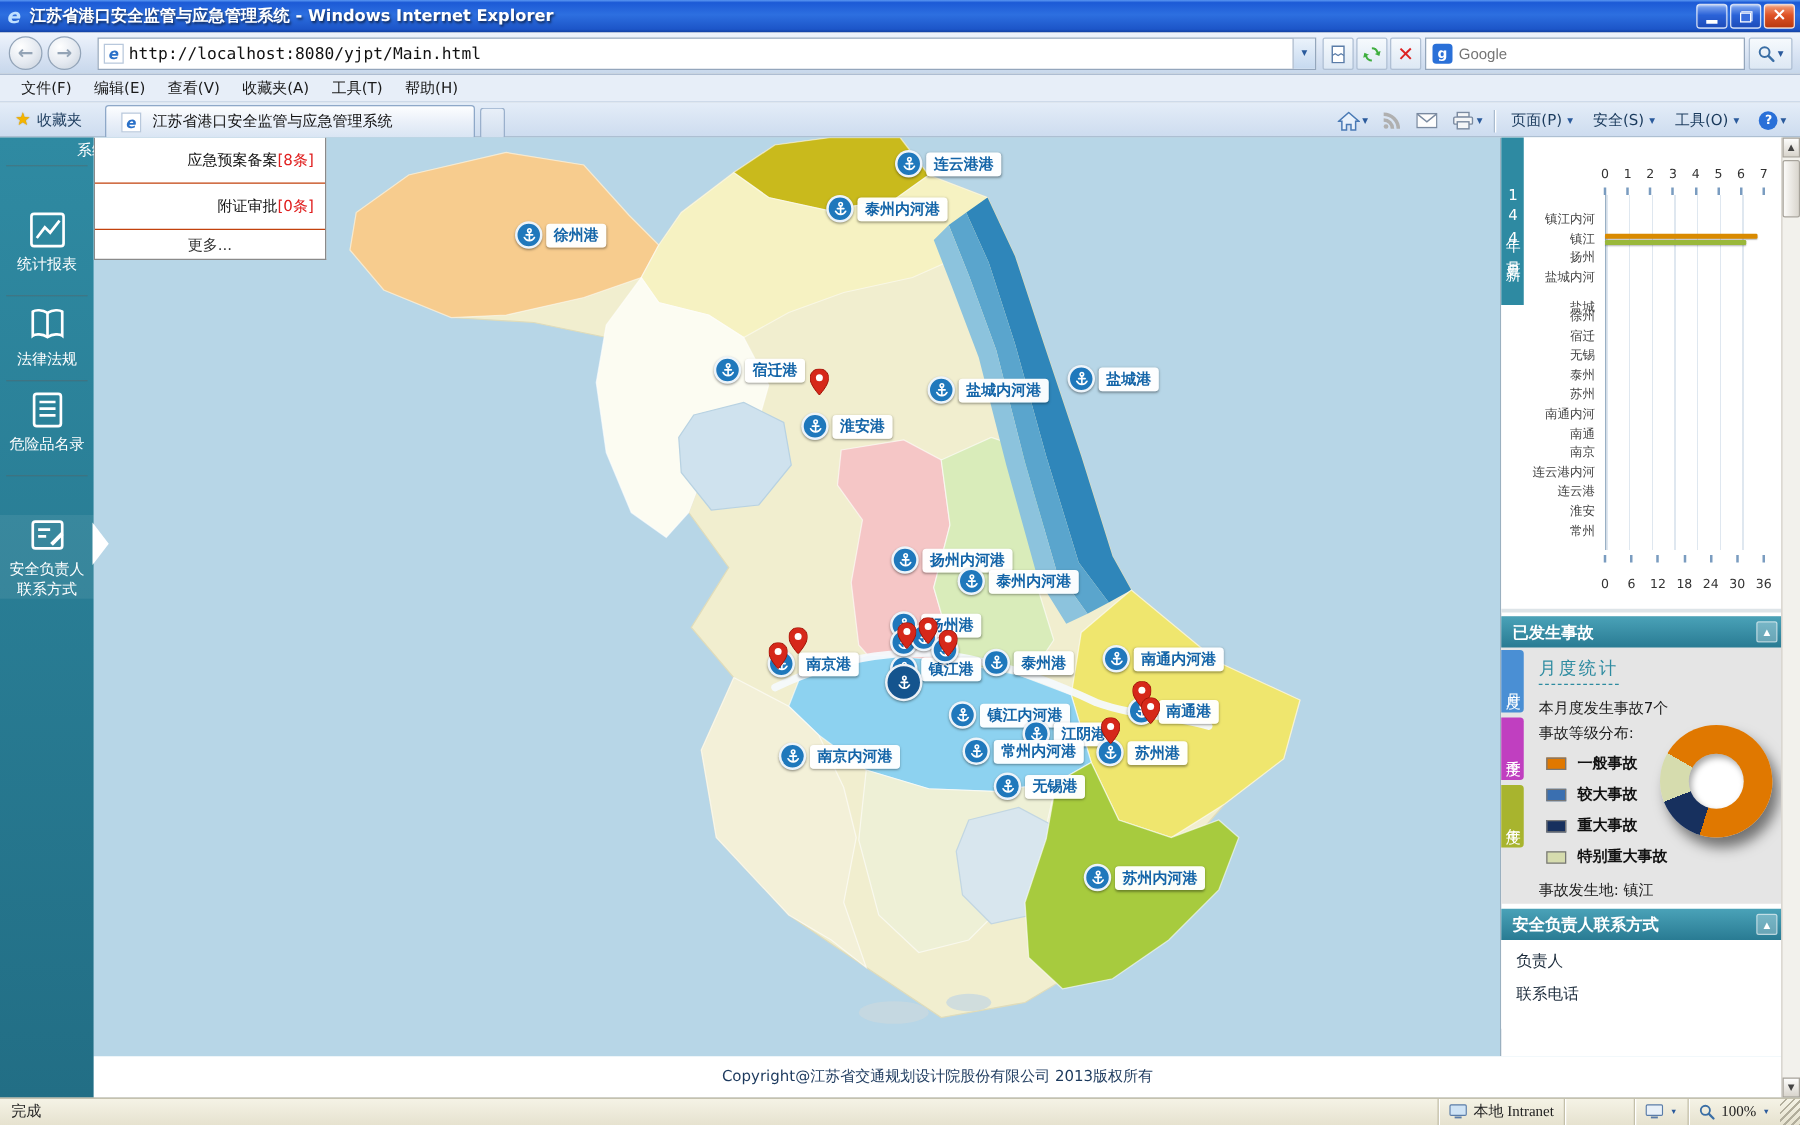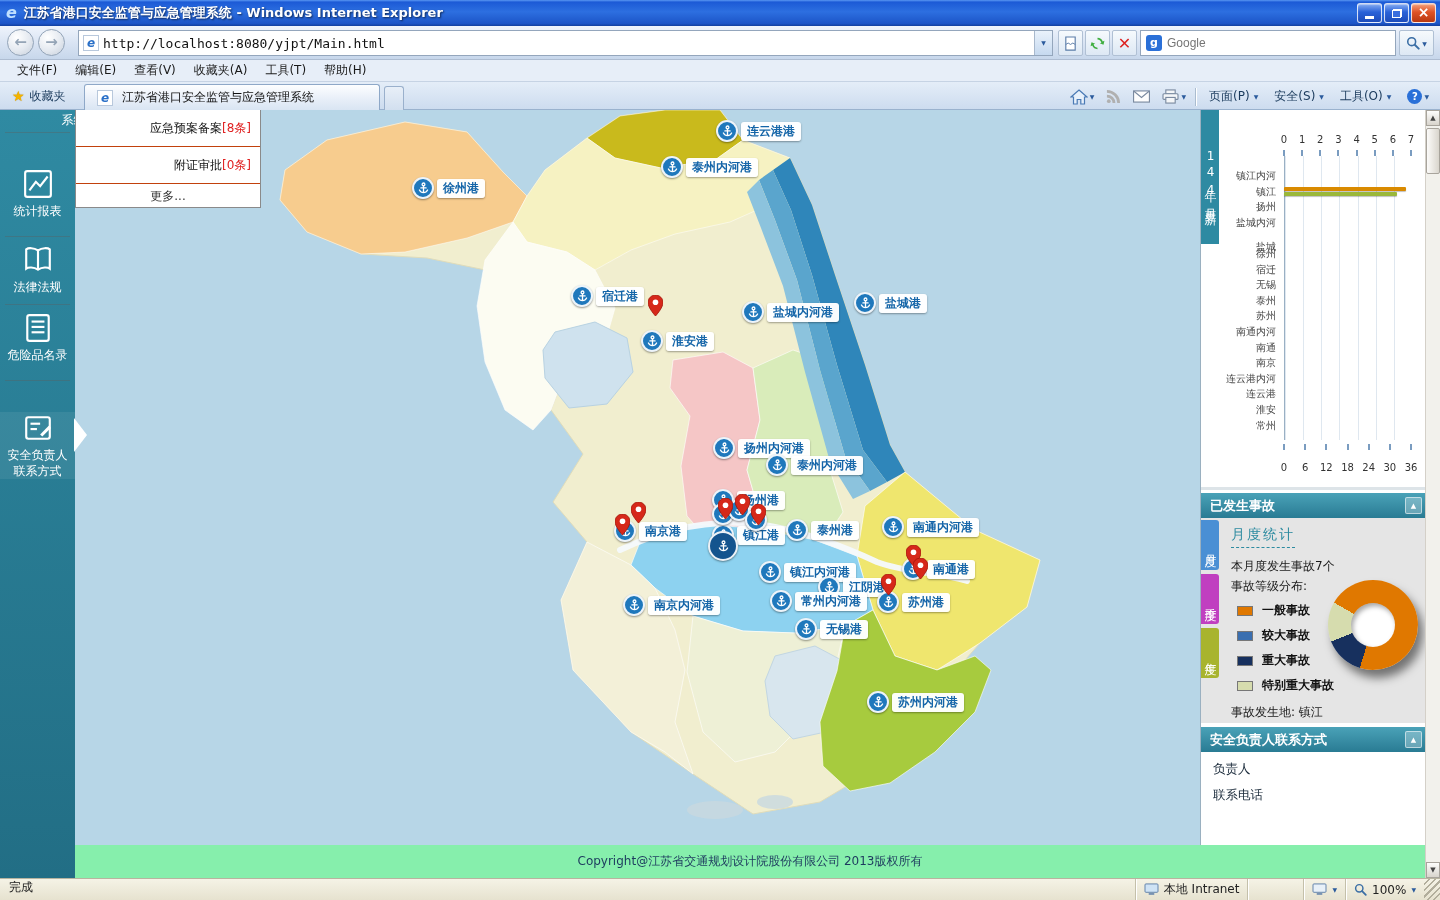--- a/index.html
+++ b/index.html
@@ -127,30 +127,30 @@
   .lg-sw{width:16px;height:10px;border:1px solid #777;flex:none;}
   .lg-tx{font-size:12px;font-weight:bold;color:#111;}
   #donut{position:absolute;left:127px;top:62px;width:90px;height:90px;border-radius:50%;box-shadow:5px 8px 10px rgba(0,0,0,.5);}
   #donut::after{content:"";position:absolute;inset:23px;background:#fff;border-radius:50%;box-shadow:inset 2px 3px 5px rgba(0,0,0,.35);}
   .acc-location{position:absolute;left:30px;top:186px;font-size:12px;color:#1a1a1a;}
 
   .contact-panel{position:absolute;left:0;top:617px;width:225px;height:96px;background:#fff;}
   .contact-row{padding:9px 0 0 12px;font-size:12.5px;color:#1a2a3a;}
 
   
-  .footer-bar{position:absolute;left:75px;top:735px;width:1350px;height:33px;background:#86efac;
+  .footer-bar{position:absolute;left:75px;top:735px;width:1350px;height:33px;background:#ffffff;
     display:flex;align-items:center;justify-content:center;font-size:12px;color:#1d3a5e;}
   .scrollbar{position:absolute;left:1425px;top:0;width:15px;height:768px;background:#f2f1ec;border-left:1px solid #d4d0c8;}
   .sb-btn{position:absolute;left:0;width:14px;height:16px;background:linear-gradient(180deg,#fdfdfc,#d8d4cc);
     border:1px solid #a8a49c;font-size:7px;text-align:center;line-height:14px;color:#444;}
   .sb-thumb{position:absolute;left:0;top:18px;width:14px;height:46px;background:linear-gradient(90deg,#fcfbf9,#d9d5cd);
     border:1px solid #a8a49c;border-radius:2px;}
 
   .statusbar{position:absolute;left:0;top:878px;width:100%;height:22px;border-top:1px solid #b8b4a0;
-    background:linear-gradient(180deg,#f5f3e6,#e6e2cf);display:flex;align-items:flex-start;font-size:12px;color:#222;}
+    background:linear-gradient(180deg,#f5f3e6,#e6e2cf);display:flex;align-items:center;font-size:12px;color:#222;font-family:Liberation Serif, serif;}
   .st-left{padding-left:9px;}
   .st-right{margin-left:auto;display:flex;align-items:center;height:100%;}
   .seg{display:flex;align-items:center;gap:5px;height:100%;padding:0 8px;border-left:1px solid #c4c0aa;box-shadow:inset 1px 0 0 #fff;}
   .grip{width:16px;height:100%;background:repeating-linear-gradient(135deg,transparent 0 3px,#b2ae9c 3px 4.5px);}
 </style>
 </head>
 <body>
 
 <div class="window">
 

